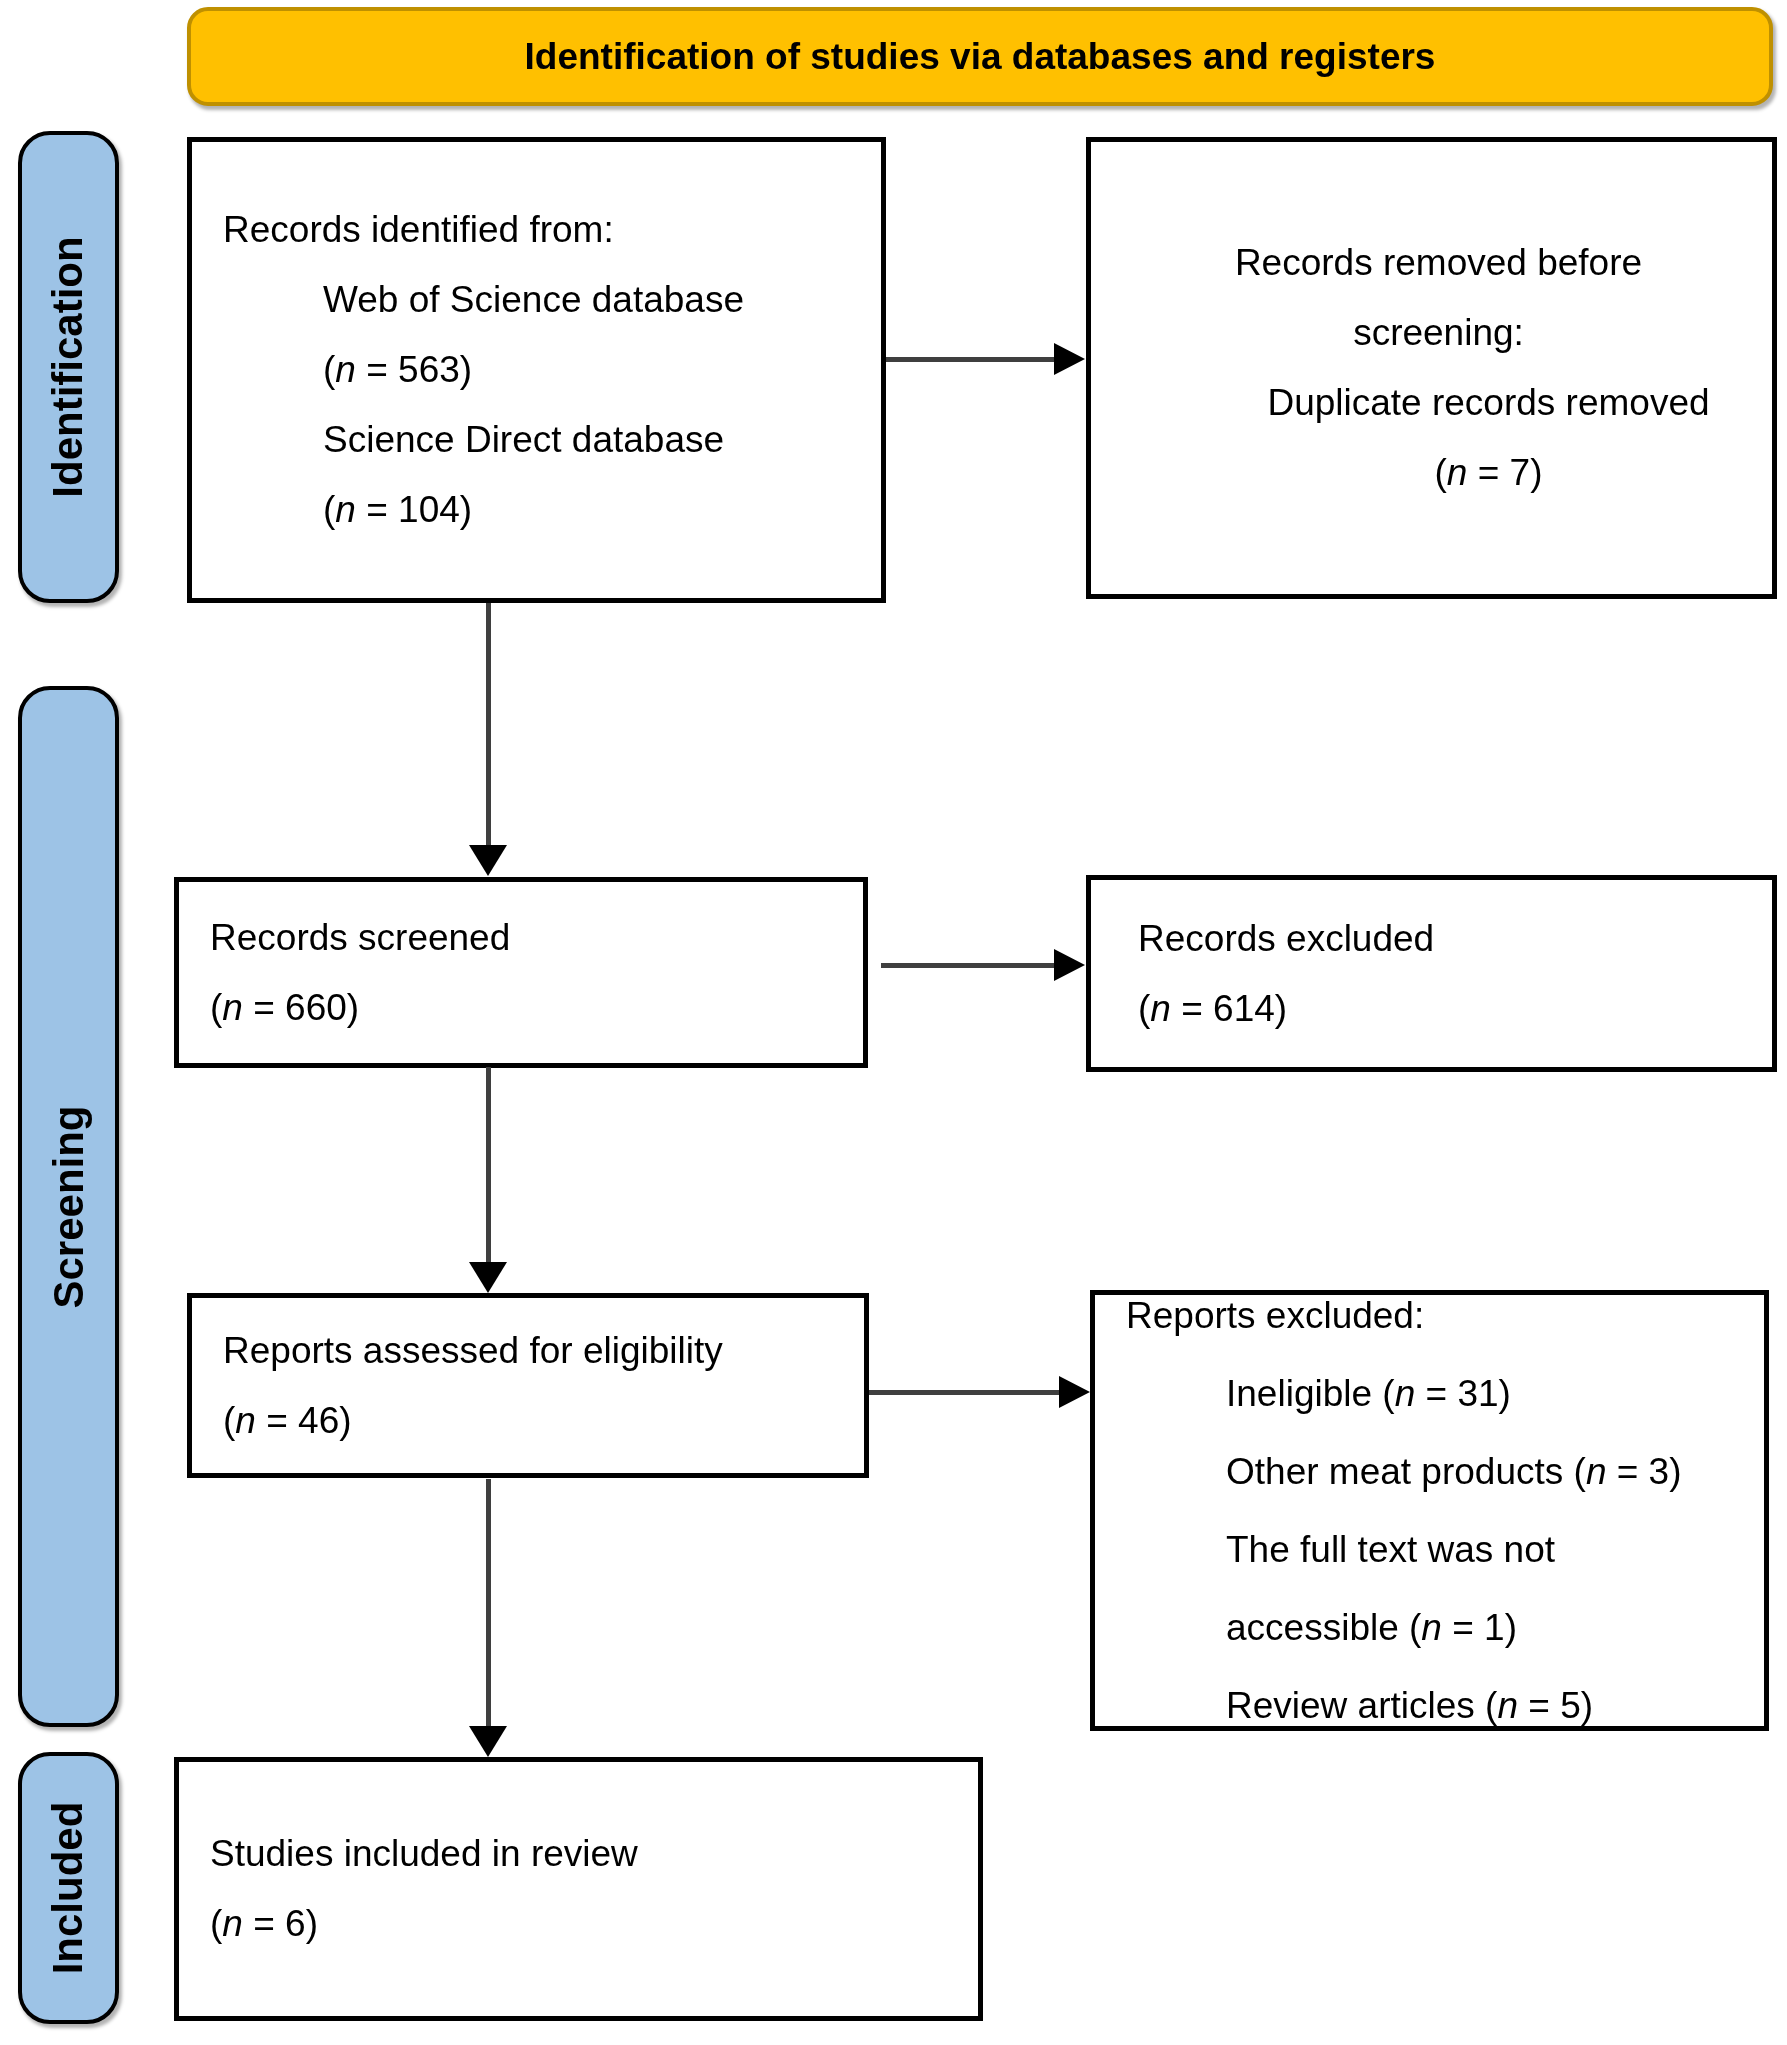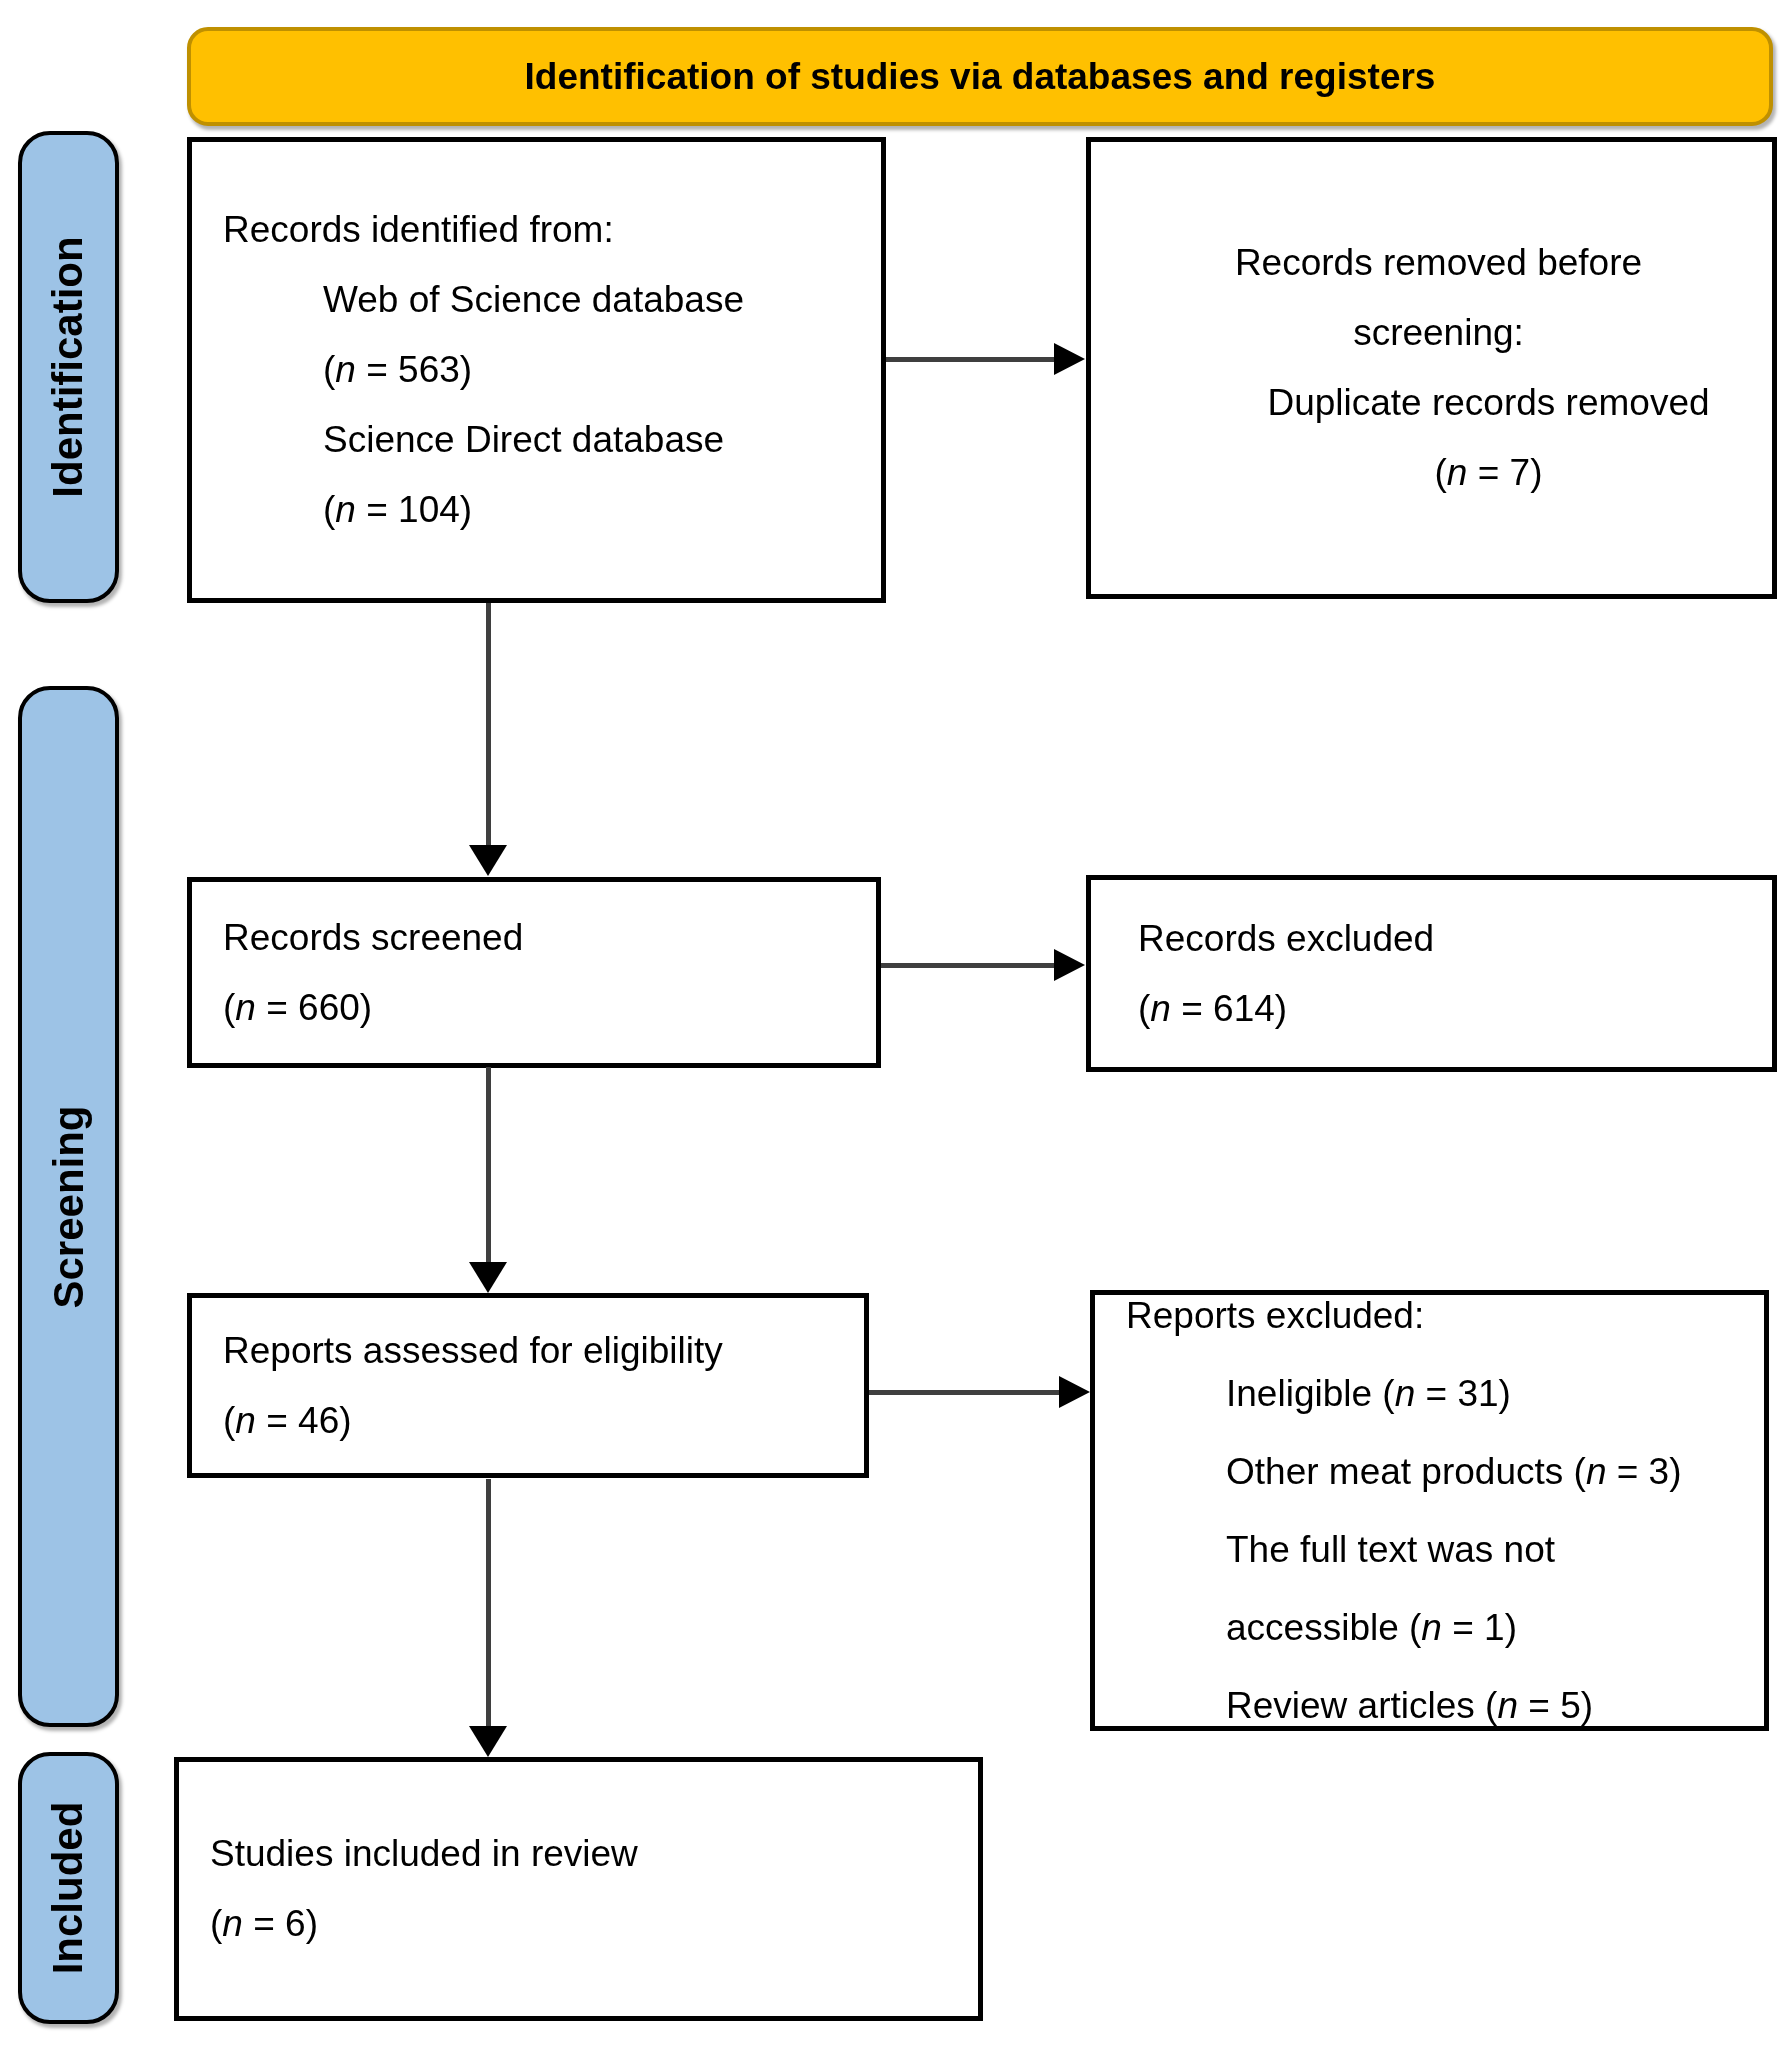--- a/index.html
+++ b/index.html
@@ -7,21 +7,21 @@
     position:relative;
     width:1788px;height:2046px;
     background:#ffffff;
     font-family:"Liberation Sans","DejaVu Sans",sans-serif;
     color:#000;
     overflow:hidden;
   }
 
   
   .banner{
-    position:absolute;left:187px;top:27px;width:1586px;height:99px;
+    position:absolute;left:187px;top:7px;width:1586px;height:99px;
     background:#FFC000;border:4.2px solid #BF9000;border-radius:21px;
     box-sizing:border-box;
     display:flex;align-items:center;justify-content:center;
     font-size:37px;font-weight:bold;text-align:center;
     box-shadow:2.8px 3.5px 3.5px rgba(0,0,0,0.30);
   }
 
   
   .stage{
     position:absolute;left:17.6px;width:101px;
@@ -43,21 +43,21 @@
     position:absolute;background:#fff;border:5px solid #000;
     box-sizing:border-box;
     display:flex;flex-direction:column;justify-content:center;
     padding-left:31px;padding-right:17px;
     font-size:37px;line-height:70px;
   }
   .fbox .line{white-space:nowrap;}
   .fbox .ind{margin-left:100px;}
   #b-identified{left:187px;top:137px;width:699px;height:466px;}
   #b-removed{left:1086px;top:137px;width:691px;height:462px;text-align:center;}
-  #b-screened{left:187px;top:877px;width:694px;height:191px;}
+  #b-screened{left:174px;top:877px;width:694px;height:191px;}
   #b-rec-excluded{left:1086px;top:875px;width:691px;height:197px;padding-left:47px;}
   #b-assessed{left:187px;top:1293px;width:682px;height:185px;}
   #b-rep-excluded{left:1090px;top:1290px;width:679px;height:441px;gap:8px;}
   #b-included{left:174px;top:1757px;width:809px;height:264px;}
 
   
   .harrow{position:absolute;height:32px;}
   .harrow .hshaft{
     position:absolute;left:0;right:25px;top:14px;height:5px;background:#3F3F3F;
   }

